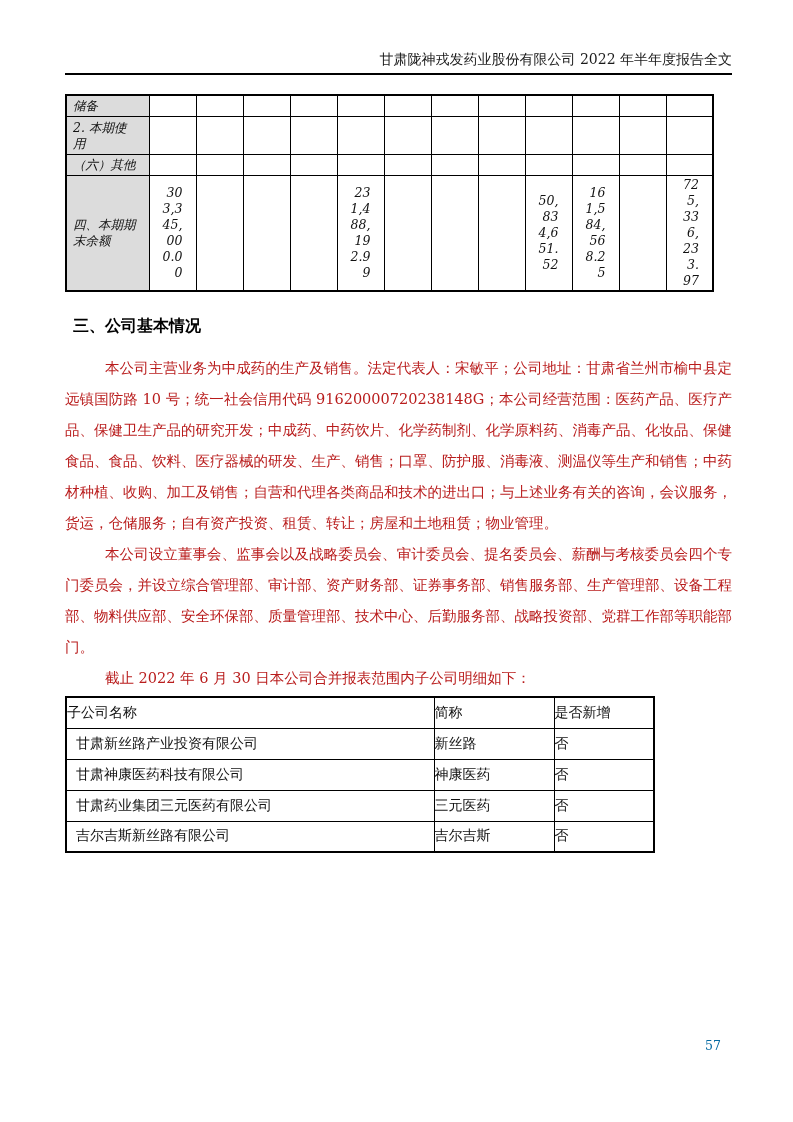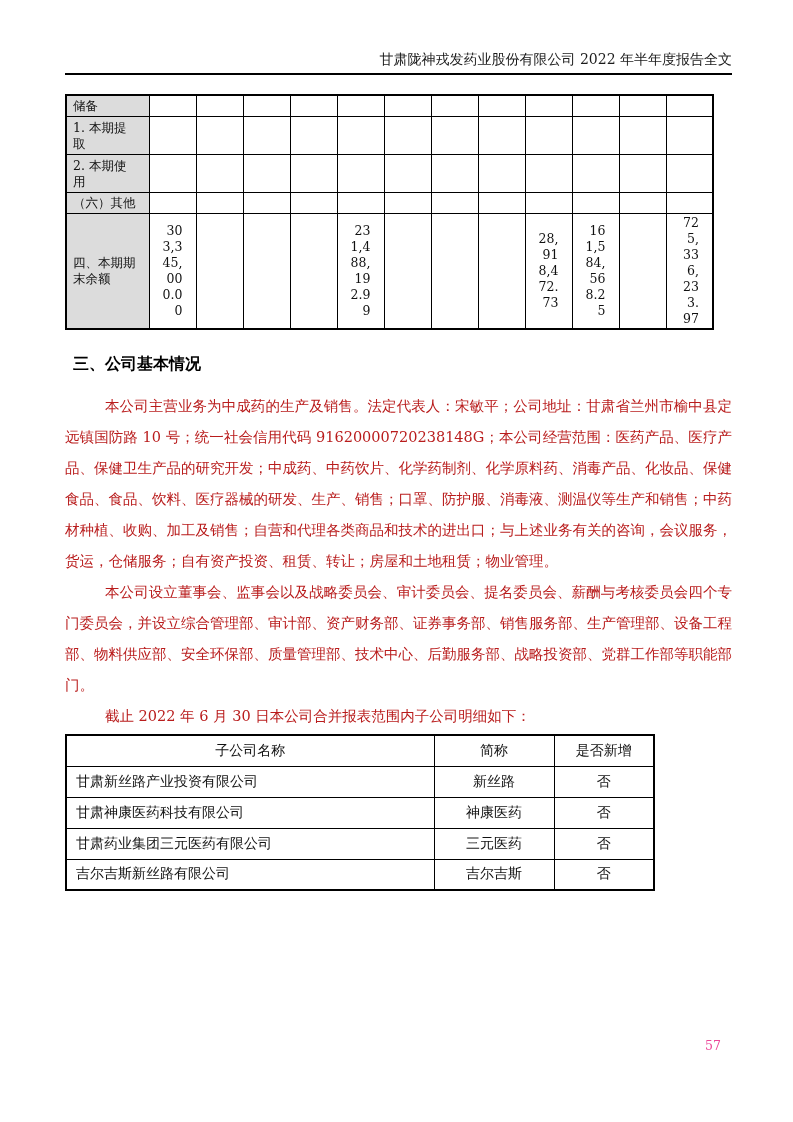--- a/index.html
+++ b/index.html
@@ -10,21 +10,21 @@
     color:#111111; overflow:hidden;
   }
   .content { padding:50px 61px 0 65px; }
 
   .doc-header { text-align:right; font-size:14px; line-height:18px; color:#1a1a1a; }
   .header-rule { border:0; border-top:2px solid #000; margin-top:5px; }
 
   table { border-collapse:collapse; table-layout:fixed; }
 
   
-  .reserve-table { margin-top:19px; width:647px; font-size:12.5px; border:2px solid #000; }
+  .reserve-table { margin-top:19px; width:647px; font-size:12.5px; border:2px solid #000;font-style:italic; }
   .reserve-table td { border:1px solid #000; vertical-align:middle; overflow:hidden; }
   .reserve-table td.lbl {
     background:#DCDCDC; line-height:16px; padding:2px 10px 2px 6px;
   }
   .reserve-table td.num {
     text-align:right; line-height:16px; padding:1px 13px;
     word-break:break-all;
   }
   .reserve-table tr.r-single td { height:21px; }
   .reserve-table tr.r-double td { height:38px; }
@@ -37,27 +37,27 @@
 
   .para {
     font-size:14.5px; line-height:31px; text-align:justify;
     text-indent:40px; color:#b91c1c;
   }
   .para.first { margin-top:17px; }
 
   
   .subsidiary-table { margin-top:2px; width:588px; font-size:14px; border:2px solid #000; }
   .subsidiary-table th, .subsidiary-table td {
-    border:1px solid #000; text-align:center; font-weight:normal; vertical-align:middle;
+    border:1px solid #000; text-align:left; font-weight:normal; vertical-align:middle;
   }
   .subsidiary-table th { height:31px; }
   .subsidiary-table td { height:31px; }
   .subsidiary-table td.name { text-align:left; padding-left:9px; }
 
-  .page-number { position:absolute; top:1038px; right:72px; font-size:12.5px; color:#ec4899; }
+  .page-number { position:absolute; top:1038px; right:72px; font-size:12.5px; color:#0369a1; }
 </style>
 </head>
 <body>
 
 <div class="content">
 
   <div class="doc-header">甘肃陇神戎发药业股份有限公司 2022 年半年度报告全文</div>
   <hr class="header-rule">
 
   <table class="reserve-table">
@@ -72,35 +72,20 @@
         <col style="width:47px">
         <col style="width:47px">
       <col style="width:47px">
         <col style="width:47px">
         <col style="width:47px">
         <col style="width:47px">
     </colgroup>
     <tbody>
       <tr class="r-single">
         <td class="lbl">储备</td>
-        <td class="num"></td>
-        <td class="num"></td>
-        <td class="num"></td>
-        <td class="num"></td>
-        <td class="num"></td>
-        <td class="num"></td>
-        <td class="num"></td>
-        <td class="num"></td>
-        <td class="num"></td>
-        <td class="num"></td>
-        <td class="num"></td>
-        <td class="num"></td>
-      </tr>
-      <tr class="r-double">
-        <td class="lbl">1. 本期提取</td>
         <td class="num"></td>
         <td class="num"></td>
         <td class="num"></td>
         <td class="num"></td>
         <td class="num"></td>
         <td class="num"></td>
         <td class="num"></td>
         <td class="num"></td>
         <td class="num"></td>
         <td class="num"></td>
@@ -140,21 +125,21 @@
       <tr class="r-triple">
         <td class="lbl">四、本期期末余额</td>
         <td class="num">303,345,000.00</td>
         <td class="num"></td>
         <td class="num"></td>
         <td class="num"></td>
         <td class="num">231,488,192.99</td>
         <td class="num"></td>
         <td class="num"></td>
         <td class="num"></td>
-        <td class="num">28,918,472.73</td>
+        <td class="num">50,834,651.52</td>
         <td class="num">161,584,568.25</td>
         <td class="num"></td>
         <td class="num">725,336,233.97</td>
       </tr>
     </tbody>
   </table>
 
   <div class="section-heading">三、公司基本情况</div>
 
   <p class="para first">本公司主营业务为中成药的生产及销售。法定代表人：宋敏平；公司地址：甘肃省兰州市榆中县定远镇国防路 10 号；统一社会信用代码 91620000720238148G；本公司经营范围：医药产品、医疗产品、保健卫生产品的研究开发；中成药、中药饮片、化学药制剂、化学原料药、消毒产品、化妆品、保健食品、食品、饮料、医疗器械的研发、生产、销售；口罩、防护服、消毒液、测温仪等生产和销售；中药材种植、收购、加工及销售；自营和代理各类商品和技术的进出口；与上述业务有关的咨询，会议服务，货运，仓储服务；自有资产投资、租赁、转让；房屋和土地租赁；物业管理。</p>

